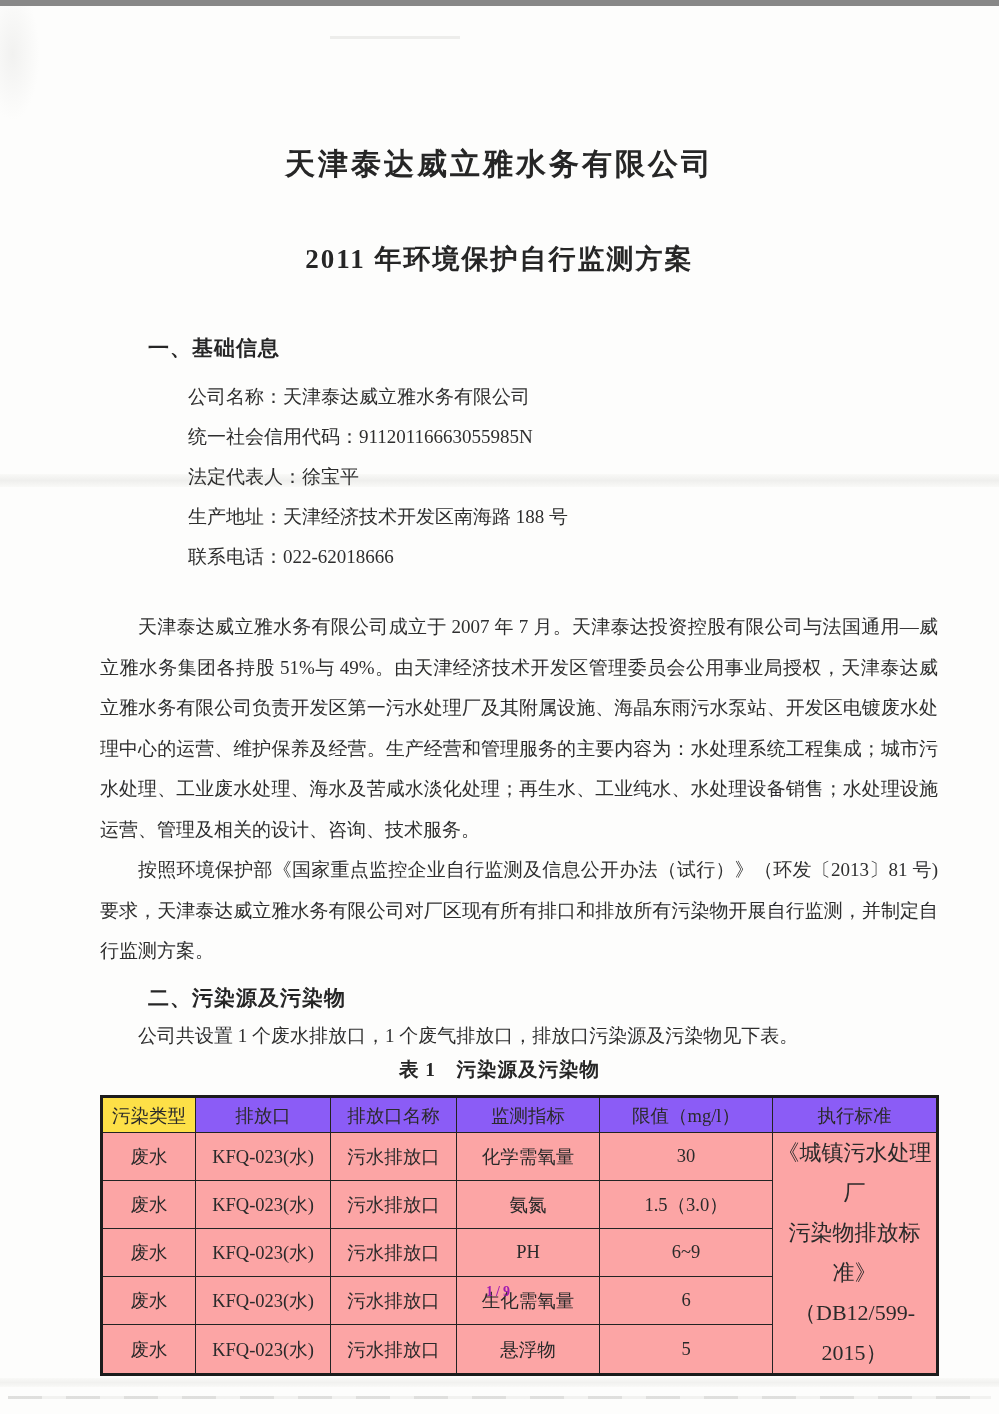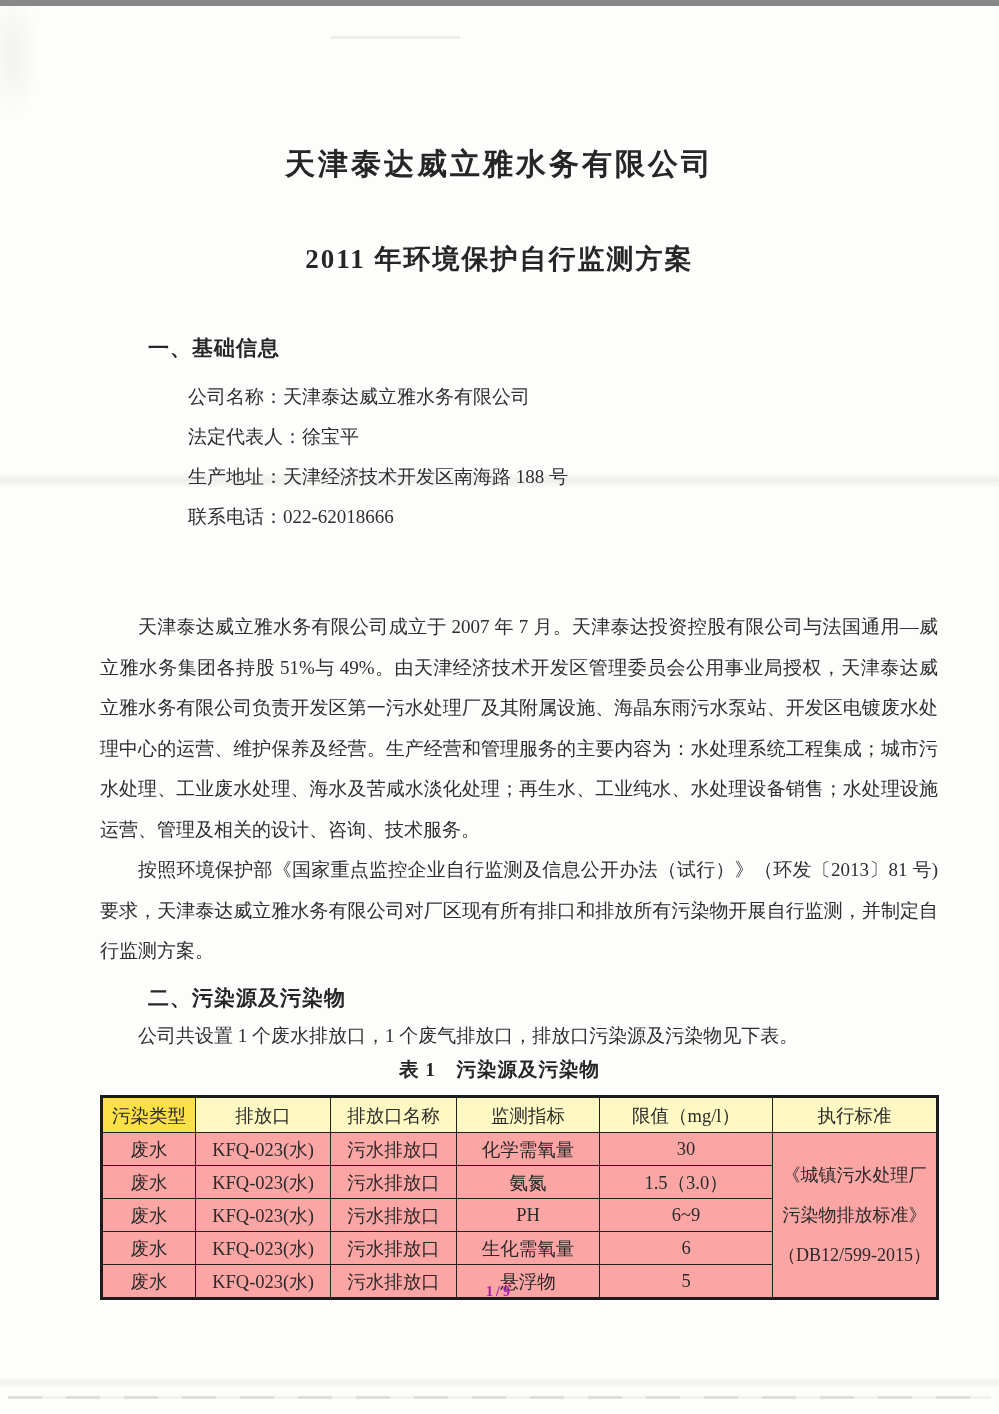--- a/index.html
+++ b/index.html
@@ -88,26 +88,26 @@
     border: 3px solid #1c1c1c;
     font-size: 18.5px; color: #2a2a2a;
   }
   .pollution-table th, .pollution-table td {
     border: 1.6px solid #232323;
     text-align: center; vertical-align: middle;
     padding: 0; overflow: hidden; white-space: nowrap;
   }
   .pollution-table th {
     height: 34px; font-weight: normal;
-    background: #fef9c3;
+    background: #8b5cf6;
   }
   .pollution-table th.first { background: #fde047; }
   .pollution-table td { height: 32px; background: #fca5a5; }
   .pollution-table td.standard {
-    font-size: 18px; line-height: 40px; white-space: normal;
+    font-size: 22px; line-height: 40px; white-space: normal;
   }
 
   .page-footer {
     position: absolute; top: 1278px; left: 0; width: 100%;
     text-align: center;
     font-family: Liberation Serif, serif;
     font-size: 14px; font-weight: bold; letter-spacing: 3px; color: #a21caf;
   }
 </style>
 </head>
@@ -121,20 +121,21 @@
   <div class="artifact streak-bottom-1"></div>
   <div class="artifact streak-bottom-2"></div>
 
   <div class="doc-title">天津泰达威立雅水务有限公司</div>
   <div class="doc-subtitle">2011 年环境保护自行监测方案</div>
 
   <div class="sec-heading sec1-heading">一、基础信息</div>
 
   <div class="info-block">
     <div class="info-line">公司名称：天津泰达威立雅水务有限公司</div>
+    <div class="info-line">统一社会信用代码：91120116663055985N</div>
     <div class="info-line">法定代表人：徐宝平</div>
     <div class="info-line">生产地址：天津经济技术开发区南海路 188 号</div>
     <div class="info-line">联系电话：022-62018666</div>
   </div>
 
   <div class="body-text">
     <p>天津泰达威立雅水务有限公司成立于 2007 年 7 月。天津泰达投资控股有限公司与法国通用—威立雅水务集团各持股 51%与 49%。由天津经济技术开发区管理委员会公用事业局授权，天津泰达威立雅水务有限公司负责开发区第一污水处理厂及其附属设施、海晶东雨污水泵站、开发区电镀废水处理中心的运营、维护保养及经营。生产经营和管理服务的主要内容为：水处理系统工程集成；城市污水处理、工业废水处理、海水及苦咸水淡化处理；再生水、工业纯水、水处理设备销售；水处理设施运营、管理及相关的设计、咨询、技术服务。</p>
     <p>按照环境保护部《国家重点监控企业自行监测及信息公开办法（试行）》（环发〔2013〕81 号)要求，天津泰达威立雅水务有限公司对厂区现有所有排口和排放所有污染物开展自行监测，并制定自行监测方案。</p>
   </div>
 

